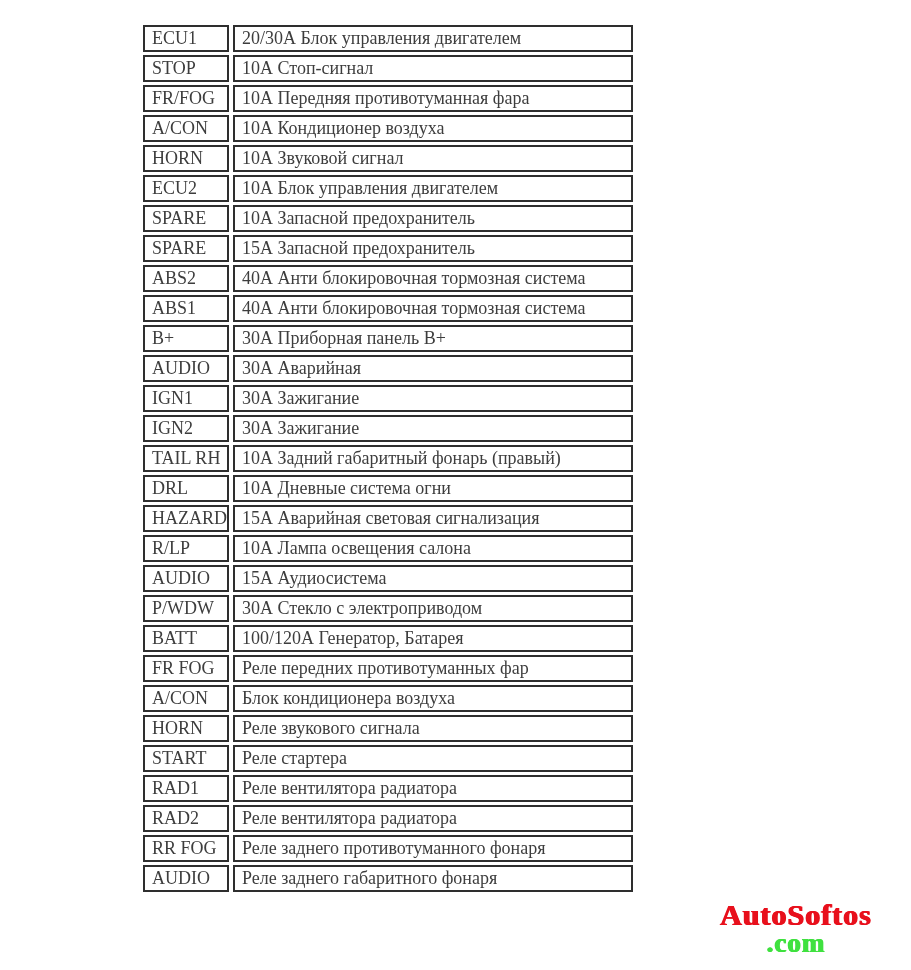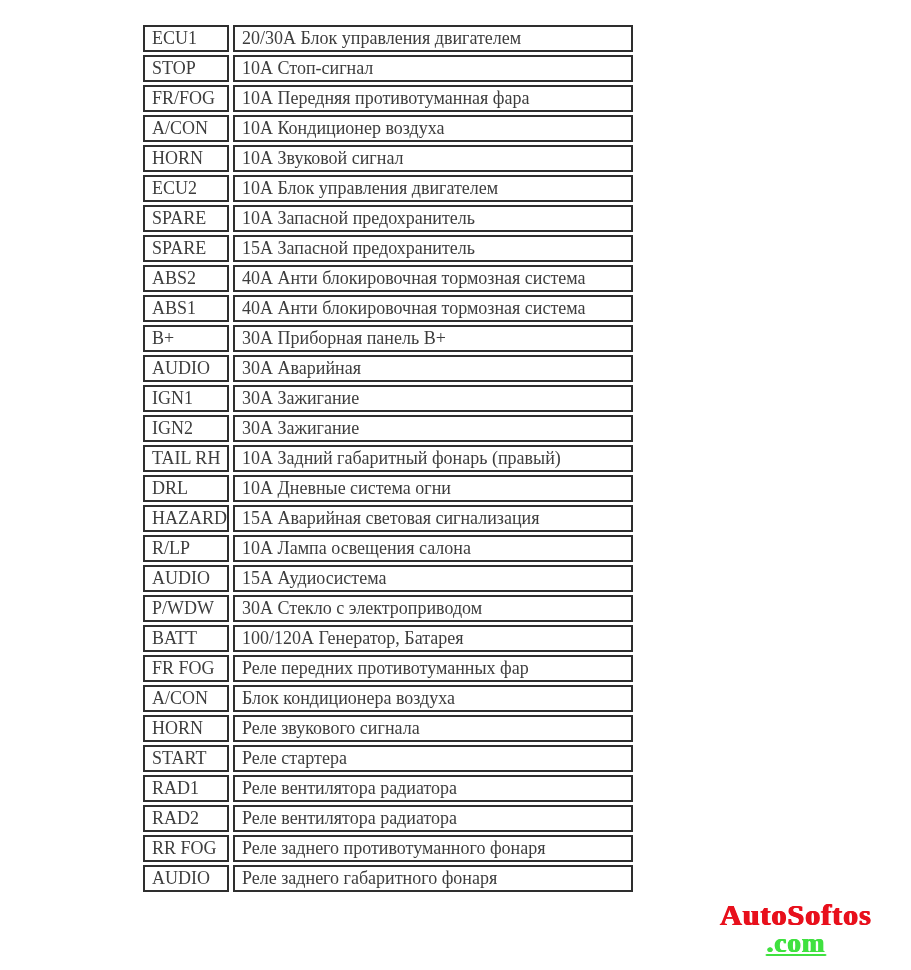--- a/index.html
+++ b/index.html
@@ -55,21 +55,20 @@
     line-height: 30px;
     color: var(--wm-red, #e8101c);
     text-shadow: 0.7px 0 currentColor, -0.7px 0 currentColor;
   }
   #watermark .wm-line2 {
     display: block;
     font-size: 27px;
     line-height: 27px;
     color: var(--wm-green, #3fe13f);
     text-shadow: 0.7px 0 currentColor, -0.7px 0 currentColor;
-    text-decoration: underline;
   }
 </style>
 </head>
 <body>
 
 <div id="page">
 
   <div id="fuse-table">
       <div class="row">
         <div class="cell label">ECU1</div>

